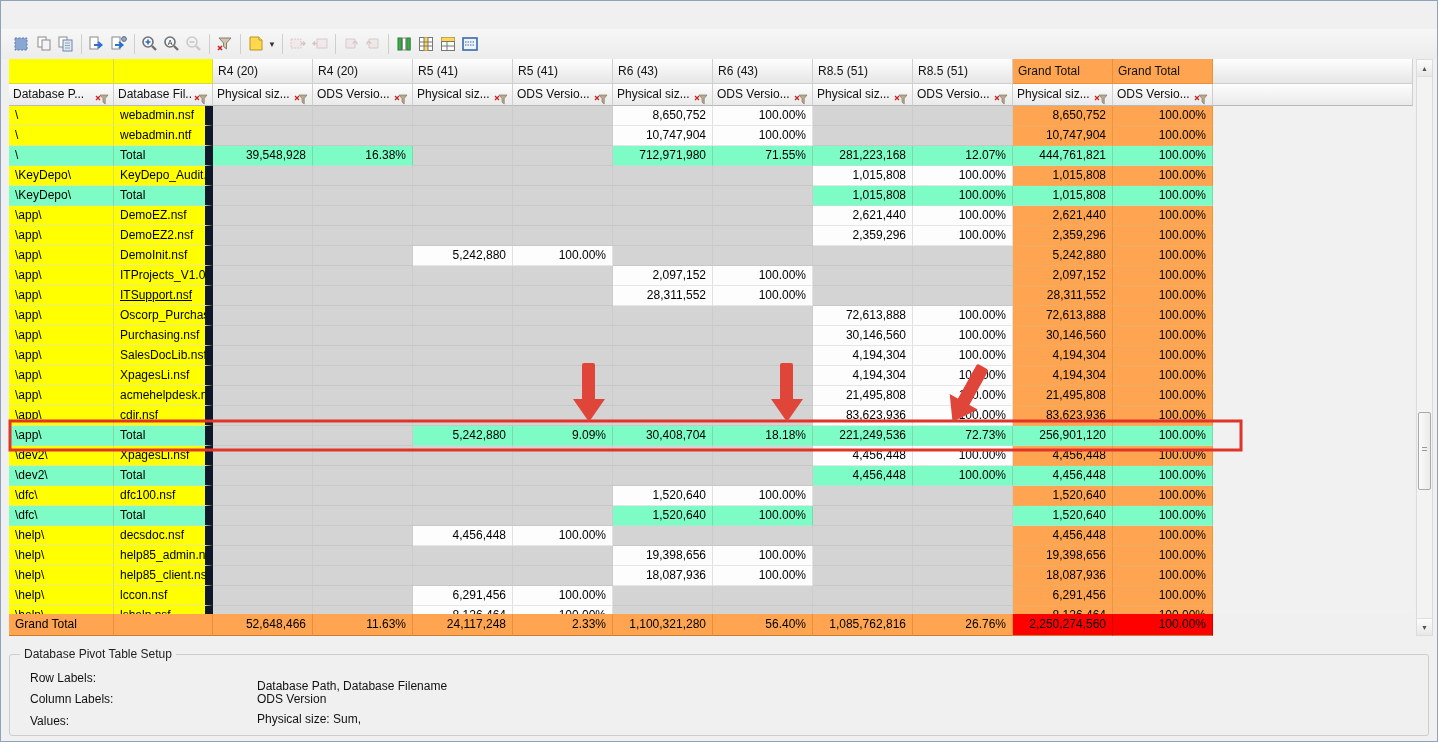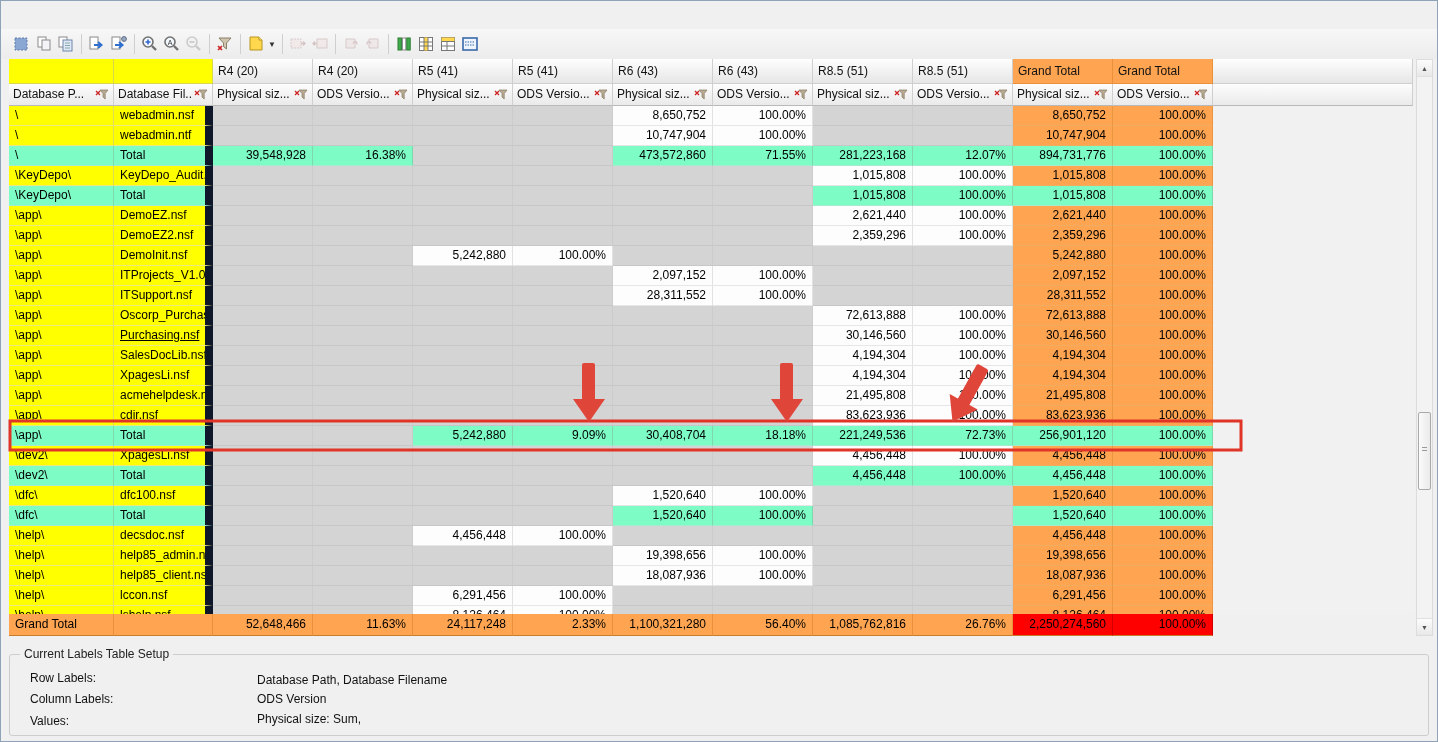--- a/index.html
+++ b/index.html
@@ -26,21 +26,21 @@
 
   
   #table-area{position:absolute;left:0;top:58px;width:1438px;height:587px;background:#f0f0f0;}
   #grid{position:absolute;left:8px;top:0;width:1406px;}
   .hrow{display:flex;}
   .h1c{box-sizing:border-box;height:25px;background:linear-gradient(#fefefe,#e6e6e6);border-right:1px solid #cfcfcf;border-bottom:1px solid #cfcfcf;
     font-size:12px;line-height:24px;padding:0 5px;white-space:nowrap;overflow:hidden;color:#111;}
   .h1c.ylw{background:#ffff00;border-right-color:#d8d850;border-bottom-color:#d8d850;}
   .h1c.gtb{background:#ffa552;border-right-color:#e8903a;border-bottom-color:#e8903a;}
   .h2c{box-sizing:border-box;height:22px;background:linear-gradient(#fdfdfd,#eaeaea);border-right:1px solid #cfcfcf;border-bottom:1px solid #b9b9b9;
-    font-size:12px;line-height:21px;padding:0 4px;white-space:nowrap;overflow:hidden;display:flex;align-items:center;justify-content:space-between;color:#111;}
+    font-size:12px;line-height:21px;padding:0 4px;white-space:nowrap;overflow:hidden;display:flex;align-items:flex-end;justify-content:space-between;color:#111;}
   #rows-viewport{position:relative;height:508px;overflow:hidden;background:#f1f1f1;}
   .r{display:flex;height:20px;}
   .c{box-sizing:border-box;font-size:12px;line-height:19px;padding:0 6px;white-space:nowrap;overflow:hidden;
     border-right:1px solid #c9c9c9;border-bottom:1px solid #c9c9c9;color:#000;}
   .c.num{text-align:right;}
   .c.lab{background:#ffff00;border-right-color:#dede5a;border-bottom-color:#eaea80;}
   .c.labt{background:#7efcc6;border-right-color:#7fd8ac;border-bottom-color:#a5ecce;}
   .c.empty{background:#d4d4d4;border-right-color:#cccccc;border-bottom-color:#c7c7c7;}
   .c.val{background:#fdfdfd;border-right-color:#e2e2e2;border-bottom-color:#e6e6e6;}
   .c.valt{background:#7efcc6;border-right-color:#7fd8ac;border-bottom-color:#a5ecce;}
@@ -377,25 +377,25 @@
             <div class="c gt num" style="width: 100px; flex: 0 0 auto;">10,747,904</div>
             <div class="c gt num" style="width: 100px; flex: 0 0 auto;">100.00%</div>
           </div>
           <div class="r">
             <div class="c labt" style="width: 105px; flex: 0 0 auto;">\</div>
             <div class="c labt freeze" style="width: 99px; flex: 0 0 auto;">Total</div>
             <div class="c valt num" style="width: 100px; flex: 0 0 auto;">39,548,928</div>
             <div class="c valt num" style="width: 100px; flex: 0 0 auto;">16.38%</div>
             <div class="c empty" style="width: 100px; flex: 0 0 auto;"></div>
             <div class="c empty" style="width: 100px; flex: 0 0 auto;"></div>
-            <div class="c valt num" style="width: 100px; flex: 0 0 auto;">473,572,860</div>
+            <div class="c valt num" style="width: 100px; flex: 0 0 auto;">712,971,980</div>
             <div class="c valt num" style="width: 100px; flex: 0 0 auto;">71.55%</div>
             <div class="c valt num" style="width: 100px; flex: 0 0 auto;">281,223,168</div>
             <div class="c valt num" style="width: 100px; flex: 0 0 auto;">12.07%</div>
-            <div class="c valt num" style="width: 100px; flex: 0 0 auto;">894,731,776</div>
+            <div class="c valt num" style="width: 100px; flex: 0 0 auto;">444,761,821</div>
             <div class="c valt num" style="width: 100px; flex: 0 0 auto;">100.00%</div>
           </div>
           <div class="r">
             <div class="c lab" style="width: 105px; flex: 0 0 auto;">\KeyDepo\</div>
             <div class="c lab freeze" style="width: 99px; flex: 0 0 auto;">KeyDepo_Audit...</div>
             <div class="c empty" style="width: 100px; flex: 0 0 auto;"></div>
             <div class="c empty" style="width: 100px; flex: 0 0 auto;"></div>
             <div class="c empty" style="width: 100px; flex: 0 0 auto;"></div>
             <div class="c empty" style="width: 100px; flex: 0 0 auto;"></div>
             <div class="c empty" style="width: 100px; flex: 0 0 auto;"></div>
@@ -470,21 +470,21 @@
             <div class="c empty" style="width: 100px; flex: 0 0 auto;"></div>
             <div class="c val num" style="width: 100px; flex: 0 0 auto;">2,097,152</div>
             <div class="c val num" style="width: 100px; flex: 0 0 auto;">100.00%</div>
             <div class="c empty" style="width: 100px; flex: 0 0 auto;"></div>
             <div class="c empty" style="width: 100px; flex: 0 0 auto;"></div>
             <div class="c gt num" style="width: 100px; flex: 0 0 auto;">2,097,152</div>
             <div class="c gt num" style="width: 100px; flex: 0 0 auto;">100.00%</div>
           </div>
           <div class="r">
             <div class="c lab" style="width: 105px; flex: 0 0 auto;">\app\</div>
-            <div class="c lab freeze" style="width: 99px; flex: 0 0 auto;">ITSupport.nsf</div>
+            <div class="c lab freeze" style="width: 99px; flex: 0 0 auto; text-decoration: underline;">ITSupport.nsf</div>
             <div class="c empty" style="width: 100px; flex: 0 0 auto;"></div>
             <div class="c empty" style="width: 100px; flex: 0 0 auto;"></div>
             <div class="c empty" style="width: 100px; flex: 0 0 auto;"></div>
             <div class="c empty" style="width: 100px; flex: 0 0 auto;"></div>
             <div class="c val num" style="width: 100px; flex: 0 0 auto;">28,311,552</div>
             <div class="c val num" style="width: 100px; flex: 0 0 auto;">100.00%</div>
             <div class="c empty" style="width: 100px; flex: 0 0 auto;"></div>
             <div class="c empty" style="width: 100px; flex: 0 0 auto;"></div>
             <div class="c gt num" style="width: 100px; flex: 0 0 auto;">28,311,552</div>
             <div class="c gt num" style="width: 100px; flex: 0 0 auto;">100.00%</div>
@@ -498,21 +498,21 @@
             <div class="c empty" style="width: 100px; flex: 0 0 auto;"></div>
             <div class="c empty" style="width: 100px; flex: 0 0 auto;"></div>
             <div class="c empty" style="width: 100px; flex: 0 0 auto;"></div>
             <div class="c val num" style="width: 100px; flex: 0 0 auto;">72,613,888</div>
             <div class="c val num" style="width: 100px; flex: 0 0 auto;">100.00%</div>
             <div class="c gt num" style="width: 100px; flex: 0 0 auto;">72,613,888</div>
             <div class="c gt num" style="width: 100px; flex: 0 0 auto;">100.00%</div>
           </div>
           <div class="r">
             <div class="c lab" style="width: 105px; flex: 0 0 auto;">\app\</div>
-            <div class="c lab freeze" style="width: 99px; flex: 0 0 auto; text-decoration: underline;">Purchasing.nsf</div>
+            <div class="c lab freeze" style="width: 99px; flex: 0 0 auto;">Purchasing.nsf</div>
             <div class="c empty" style="width: 100px; flex: 0 0 auto;"></div>
             <div class="c empty" style="width: 100px; flex: 0 0 auto;"></div>
             <div class="c empty" style="width: 100px; flex: 0 0 auto;"></div>
             <div class="c empty" style="width: 100px; flex: 0 0 auto;"></div>
             <div class="c empty" style="width: 100px; flex: 0 0 auto;"></div>
             <div class="c empty" style="width: 100px; flex: 0 0 auto;"></div>
             <div class="c val num" style="width: 100px; flex: 0 0 auto;">30,146,560</div>
             <div class="c val num" style="width: 100px; flex: 0 0 auto;">100.00%</div>
             <div class="c gt num" style="width: 100px; flex: 0 0 auto;">30,146,560</div>
             <div class="c gt num" style="width: 100px; flex: 0 0 auto;">100.00%</div>
@@ -731,23 +731,23 @@
     </div>
     <div id="vscroll">
       <div class="vs-btn vs-up">▲</div>
       <div id="vs-thumb"></div>
       <div class="vs-btn vs-down">▼</div>
     </div>
   </div>
 
   <div id="setup-panel">
     <div id="groupbox">
-      <span id="groupbox-title">Current Labels Table Setup</span>
+      <span id="groupbox-title">Database Pivot Table Setup</span>
       <div class="setup-line" style="top:16px;">Row Labels:</div>
-      <div class="setup-val" style="top:18px;">Database Path, Database Filename</div>
+      <div class="setup-val" style="top:24px;">Database Path, Database Filename</div>
       <div class="setup-line" style="top:37px;">Column Labels:</div>
       <div class="setup-val" style="top:37px;">ODS Version</div>
       <div class="setup-line" style="top:59px;">Values:</div>
       <div id="values-line-wrap">
         <span>Physical size: Sum,</span>
       </div>
     </div>
   </div>
 
   <svg id="annotations">

